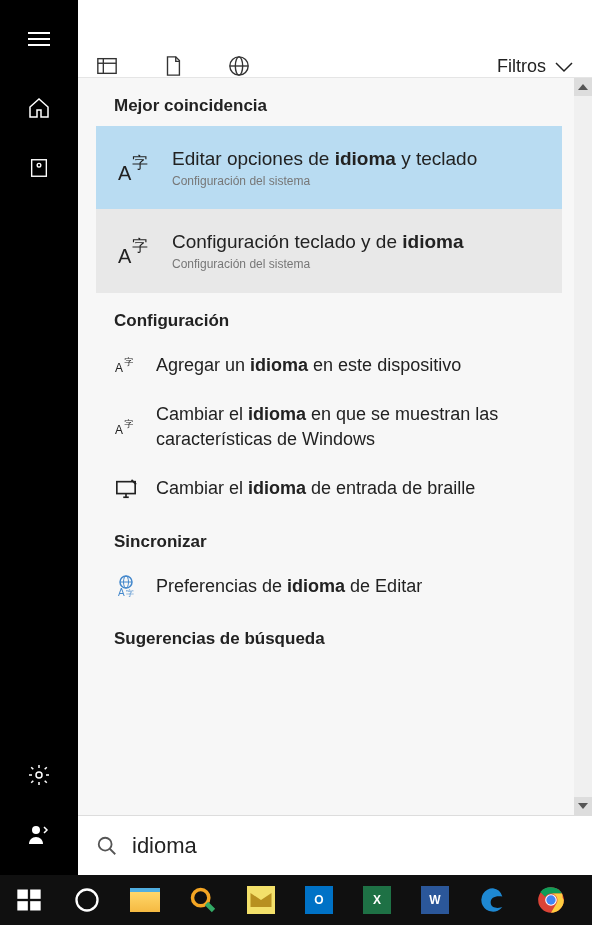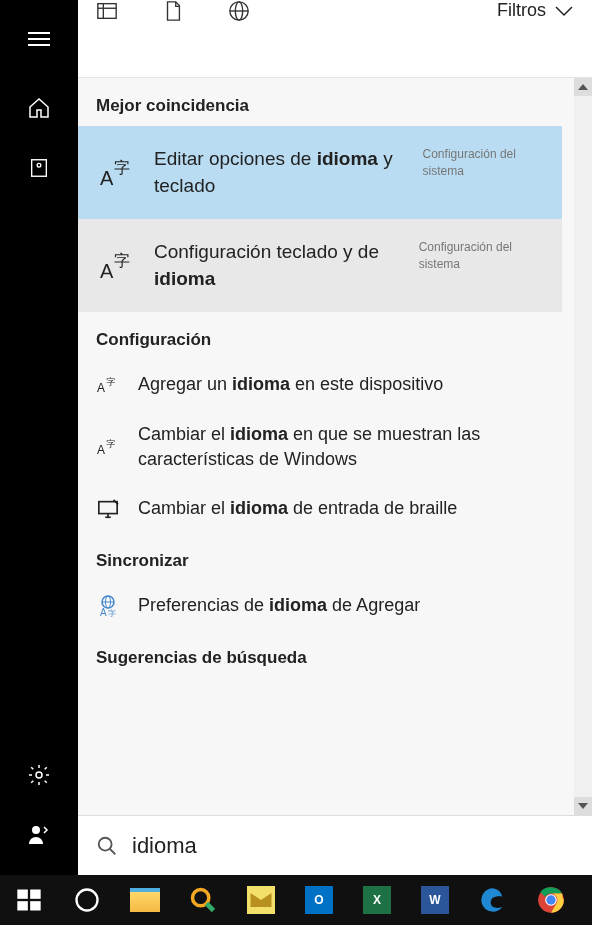--- a/index.html
+++ b/index.html
@@ -40,21 +40,21 @@
     position: absolute;
     left: 78px; top: 0;
     width: 514px; height: 875px;
     background: #f7f7f7;
     display: flex;
     flex-direction: column;
   }
   .panel-header {
     height: 78px;
     display: flex;
-    align-items: flex-start;
+    align-items: flex-end;
     padding: 0 18px;
     background: #fff;
     border-bottom: 1px solid #e5e5e5;
   }
   .header-icons {
     display: flex;
     gap: 44px;
     align-items: center;
   }
   .header-icon {
@@ -110,21 +110,21 @@
     padding: 12px 18px;
   }
   .result-icon {
     width: 40px; height: 40px;
     display: flex; align-items: center; justify-content: center;
     color: #222;
     flex-shrink: 0;
   }
   .result-icon.small { width: 24px; height: 24px; }
   .result-text {
-    display: flex; flex-direction: row;
+    display: flex; flex-direction: column;
     font-size: 19px;
     color: #222;
     line-height: 1.4;
   }
   .result-text.small { font-size: 18px; }
   .result-sub {
     font-size: 12px;
     color: #777;
   }
   .bold-term { font-weight: 700; }
@@ -158,21 +158,21 @@
     width: 58px; height: 50px;
     display: flex; align-items: center; justify-content: center;
     cursor: pointer;
   }
   .taskbar-btn svg, .taskbar-btn .app-tile { width: 28px; height: 28px; }
   .app-tile {
     display: flex; align-items: center; justify-content: center;
     font-size: 12px; font-weight: bold; color: #fff;
     font-family: "Segoe UI", Arial, sans-serif;
   }
-  .content-inner { padding-right: 30px; padding-bottom: 20px; }
+  .content-inner { padding-right: 30px; padding-bottom: 20px; margin-left: 18px; }
 </style>
 </head>
 <body>
 
 <div class="left-rail">
   <div class="rail-icon" style="height:78px;">
     <div class="hamburger-lines">
       <span></span>
         <span></span>
         <span></span>
@@ -327,21 +327,21 @@
         <div class="result-icon small">
           <svg viewBox="0 0 24 24" width="24" height="24">
             <circle cx="12" cy="8" r="6" fill="none" stroke="#4488cc" stroke-width="1.5"></circle>
             <ellipse cx="12" cy="8" rx="2.5" ry="6" fill="none" stroke="#4488cc" stroke-width="1"></ellipse>
             <line x1="6" y1="8" x2="18" y2="8" stroke="#4488cc" stroke-width="1"></line>
             <text x="4" y="22" font-size="10" fill="#4488cc">A</text>
             <text x="12" y="22" font-size="8" fill="#4488cc">字</text>
           </svg>
         </div>
         <div class="result-text small">
-          <span><span>Preferencias de </span><span class="bold-term">idioma</span><span> de Agregar</span></span>
+          <span><span>Preferencias de </span><span class="bold-term">idioma</span><span> de Editar</span></span>
         </div>
       </div>
 
       <div class="section-header">Sugerencias de búsqueda</div>
     </div>
   </div>
 
   <div class="search-box">
     <svg width="22" height="22" viewBox="0 0 24 24" fill="none" stroke="#555" stroke-width="2">
       <circle cx="10" cy="10" r="7"></circle>

